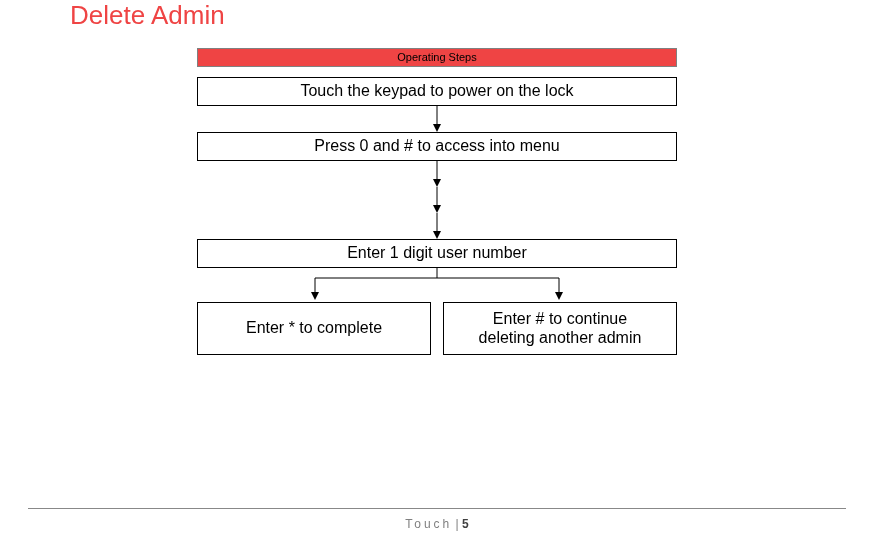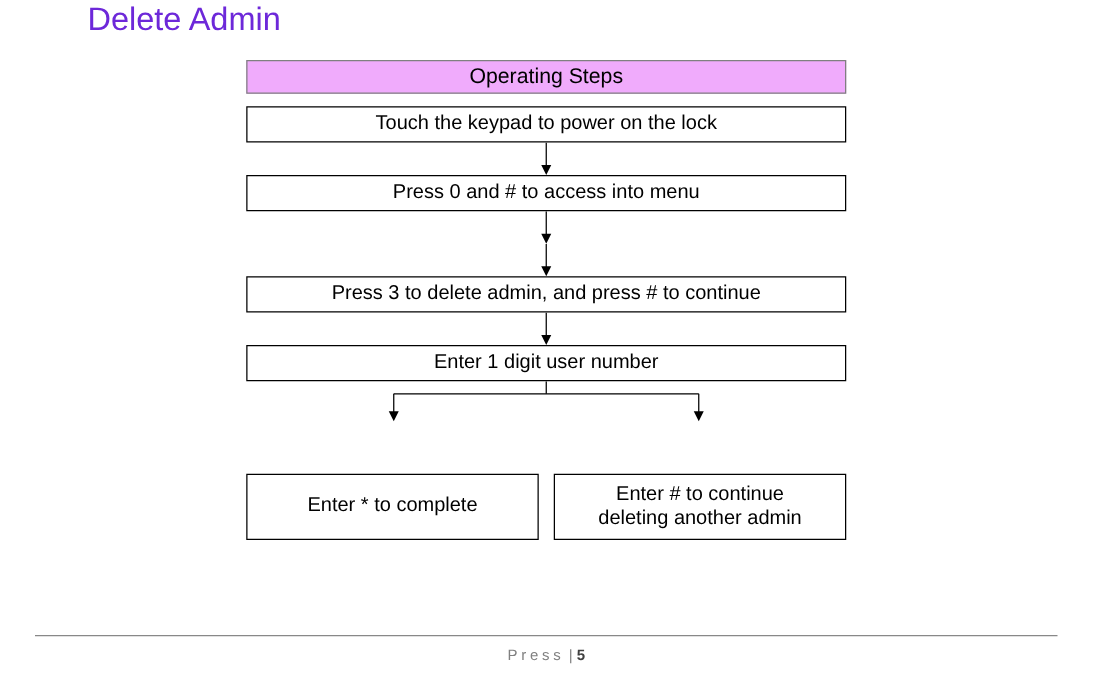--- a/index.html
+++ b/index.html
@@ -11,36 +11,36 @@
     font-family: "Segoe UI", Arial, sans-serif;
     color: #000;
     position: relative;
     overflow: hidden;
   }
   .title {
     position: absolute;
     left: 70px;
     top: 0px;
     font-size: 26px;
-    color: #6d28d9;
+    color: #ef4444;
     font-weight: 400;
     text-align: center;
   }
   .flow {
     position: absolute;
     left: 50%;
     top: 48px;
     transform: translateX(-50%);
     width: 480px;
   }
   .header-bar {
-    background: #f0abfc;
+    background: #ef4444;
     border: 1px solid #808080;
     text-align: center;
-    font-size: 17px;
+    font-size: 11px;
     padding: 2px 0 3px;
     color: #000;
   }
   .gap-sm { height: 10px; }
   .step-box {
     border: 1px solid #000;
     background: #fff;
     text-align: center;
     font-size: 16px;
     padding: 4px 22px 5px;
@@ -50,21 +50,20 @@
     display: flex;
     align-items: flex-start;
     justify-content: center;
   }
   .arrow-down {
     display: block;
   }
   .split-row {
     display: flex;
     gap: 12px;
-    margin-top: 40px;
   }
   .split-row .step-box {
     flex: 1;
     display: flex;
     align-items: center;
     justify-content: center;
     min-height: 42px;
     line-height: 1.2;
   }
   .splitter-wrap {
@@ -121,21 +120,20 @@
       </svg>
   </div>
 
   <div class="arrow-wrap">
     <svg class="arrow-down" width="12" height="26">
         <line x1="6" y1="0" x2="6" y2="20" stroke="#000" stroke-width="1"></line>
         <polygon points="6,26 2,18 10,18" fill="#000"></polygon>
       </svg>
   </div>
 
-  <div class="step-box">Press 3 to delete admin, and press # to continue</div>
   <div class="arrow-wrap">
     <svg class="arrow-down" width="12" height="26">
         <line x1="6" y1="0" x2="6" y2="20" stroke="#000" stroke-width="1"></line>
         <polygon points="6,26 2,18 10,18" fill="#000"></polygon>
       </svg>
   </div>
 
   <div class="step-box">Enter 1 digit user number</div>
 
   <div class="splitter-wrap">
@@ -155,14 +153,14 @@
 
   <div class="split-row">
     <div class="step-box">Enter * to complete</div>
     <div class="step-box">Enter # to continue deleting another admin</div>
   </div>
 
 </div>
 
 <div class="footer-line"></div>
 <div class="footer-text">
-  <span>Press</span><span style="letter-spacing:0"> | </span><span class="num">5</span>
+  <span>Touch</span><span style="letter-spacing:0"> | </span><span class="num">5</span>
 </div>
 
 </body></html>

